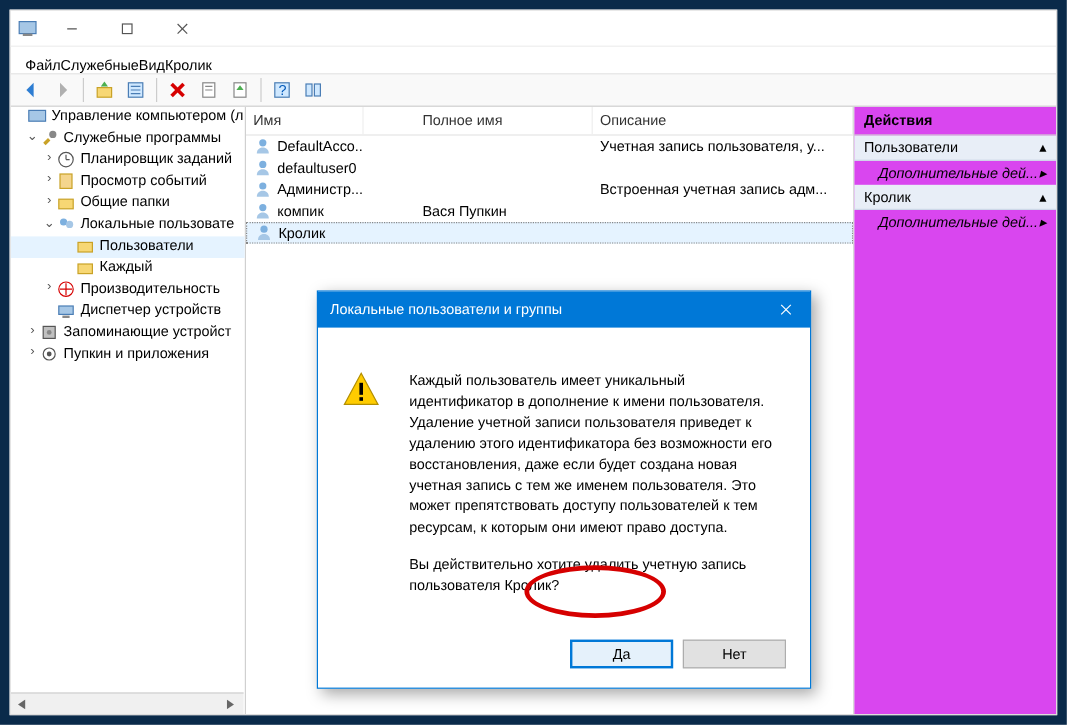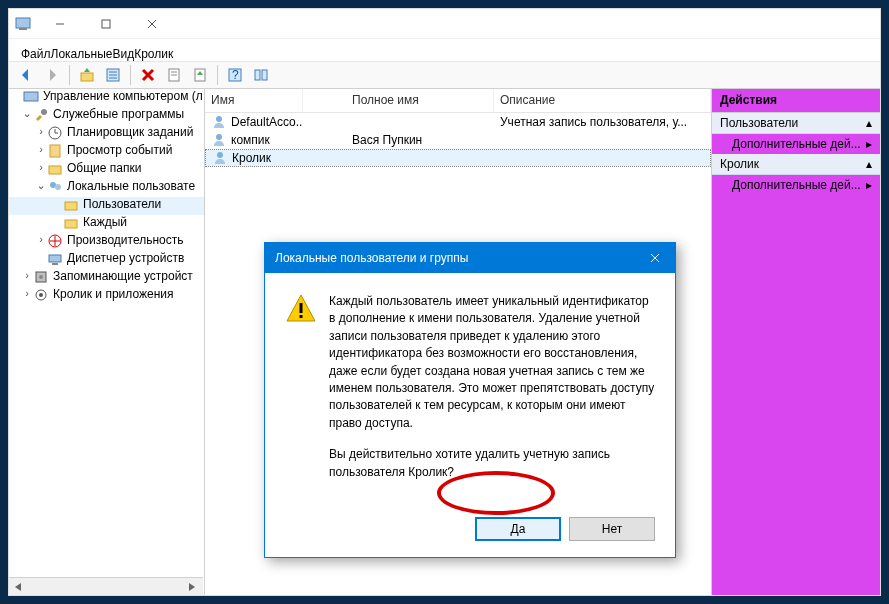--- a/index.html
+++ b/index.html
@@ -43,33 +43,33 @@
 .list-row .cell { padding: 0 6px; white-space: nowrap; overflow: hidden; display: flex; align-items: center; }
 .list-row .uicon { width: 16px; height: 16px; margin-right: 4px; flex-shrink: 0; }
 .col-0 { width: 98px; }
 .col-1 { width: 148px; margin-left: 43px; }
 .col-2 { flex: 1; }
 
 
 .actions { width: 168px; background: #d946ef; display: flex; flex-direction: column; }
 .actions-hdr { height: 24px; padding: 4px 8px; border-bottom: 1px solid #d0d0d0; font-weight: 600; }
 .action-grp-hdr { background: #e8eef7; padding: 3px 8px; border-bottom: 1px solid #cdd8e8; display: flex; align-items: center; justify-content: space-between; color: #1a3f7a; }
-.action-item { padding: 3px 8px 3px 20px; display: flex; align-items: center; justify-content: space-between; color: #333; }
+.action-item { padding: 3px 8px 3px 20px; display: flex; align-items: center; justify-content: space-between; color: #333; font-style: italic; }
 
 
 .hscroll { height: 18px; border-top: 1px solid #d0d0d0; background: #f0f0f0; display: flex; align-items: center; padding: 0 2px; }
 .hscroll .arrow { width: 16px; height: 14px; display:flex; align-items:center; justify-content:center; }
 
 
 .overlay { position: absolute; left: 0; top: 0; width: 819px; height: 604px; pointer-events: none; }
 .dialog { position: absolute; left: 264px; top: 242px; width: 412px; background: #fff; border: 1px solid #0078d7; box-shadow: 4px 4px 12px rgba(0,0,0,0.35); pointer-events: auto; }
 .dlg-title { height: 30px; background: #0078d7; display: flex; align-items: center; padding: 0 10px; color: #fff; font-size: 12px; justify-content: space-between; }
 .dlg-title span { color: #fff; }
 .dlg-close { width: 20px; height: 20px; display:flex; align-items:center; justify-content:center; }
-.dlg-body { display: flex; padding: 20px 20px 14px 20px; gap: 12px; }
+.dlg-body { display: flex; padding: 36px 20px 14px 20px; gap: 24px; }
 .dlg-icon { flex-shrink: 0; width: 32px; height: 32px; }
 .dlg-text { flex: 1; line-height: 1.45; color: #000; }
 .dlg-text p { margin-bottom: 14px; color:#000; }
 .dlg-btns { display: flex; justify-content: flex-end; gap: 8px; padding: 8px 20px 16px 20px; }
 .dlg-btn { width: 86px; height: 24px; border: 1px solid #adadad; background: #e1e1e1; display:flex; align-items:center; justify-content:center; }
 .dlg-btn.primary { border: 2px solid #0078d7; background: #e5f1fb; }
 
 .annot { position: absolute; border: 4px solid #d60000; border-radius: 50%; pointer-events: none; }
 </style>
 </head>
@@ -99,21 +99,21 @@
           <svg width="10" height="10">
             <line x1="1" y1="1" x2="9" y2="9"></line>
             <line x1="9" y1="1" x2="1" y2="9"></line>
           </svg>
         </div>
     </div>
   </div>
 
   <div class="menubar">
     <span class="item">Файл</span>
-    <span class="item">Локальные</span>
+    <span class="item">Служебные</span>
     <span class="item">Вид</span>
     <span class="item">Кролик</span>
   </div>
 
   <div class="toolbar">
     <div class="tb-btn">
         <svg width="16" height="16">
           <polygon points="10,2 4,8 10,14" fill="#2d7dd2"></polygon>
         </svg>
       </div>
@@ -259,21 +259,21 @@
               <circle cx="8" cy="8" r="2" fill="#888"></circle>
             </svg></span>
         <span class="label">Запоминающие устройст</span>
       </div>
       <div class="tree-row" style="padding-left:12px">
         <span class="exp">›</span>
         <span class="ticon"><svg viewBox="0 0 16 16">
               <circle cx="8" cy="8" r="5" fill="none" stroke="#555"></circle>
               <circle cx="8" cy="8" r="2" fill="#555"></circle>
             </svg></span>
-        <span class="label">Кролик и приложения</span>
+        <span class="label">Пупкин и приложения</span>
       </div>
       <div class="hscroll" style="position:absolute; left:9px; bottom:9px; width:194px;">
         <span class="arrow">
             <svg width="8" height="8">
               <polygon points="6,0 0,4 6,8" fill="#666"></polygon>
             </svg>
           </span>
         <div style="flex:1"></div>
         <span class="arrow">
             <svg width="8" height="8">
@@ -304,20 +304,50 @@
             <div class="cell col-2">
               <span>Учетная запись пользователя, у...</span>
             </div>
           </div>
           <div class="list-row">
             <div class="cell col-0">
               <span class="uicon"><svg viewBox="0 0 16 16">
                   <circle cx="8" cy="5" r="3" fill="#7db0df"></circle>
                   <path d="M3 14c0-3 2-5 5-5s5 2 5 5" fill="#a6c7e6"></path>
                 </svg></span>
+              <span>defaultuser0</span>
+            </div>
+            <div class="cell col-1">
+              <span></span>
+            </div>
+            <div class="cell col-2">
+              <span></span>
+            </div>
+          </div>
+          <div class="list-row">
+            <div class="cell col-0">
+              <span class="uicon"><svg viewBox="0 0 16 16">
+                  <circle cx="8" cy="5" r="3" fill="#7db0df"></circle>
+                  <path d="M3 14c0-3 2-5 5-5s5 2 5 5" fill="#a6c7e6"></path>
+                </svg></span>
+              <span>Администр...</span>
+            </div>
+            <div class="cell col-1">
+              <span></span>
+            </div>
+            <div class="cell col-2">
+              <span>Встроенная учетная запись адм...</span>
+            </div>
+          </div>
+          <div class="list-row">
+            <div class="cell col-0">
+              <span class="uicon"><svg viewBox="0 0 16 16">
+                  <circle cx="8" cy="5" r="3" fill="#7db0df"></circle>
+                  <path d="M3 14c0-3 2-5 5-5s5 2 5 5" fill="#a6c7e6"></path>
+                </svg></span>
               <span>компик</span>
             </div>
             <div class="cell col-1">
               <span>Вася Пупкин</span>
             </div>
             <div class="cell col-2">
               <span></span>
             </div>
           </div>
           <div class="list-row selected">

